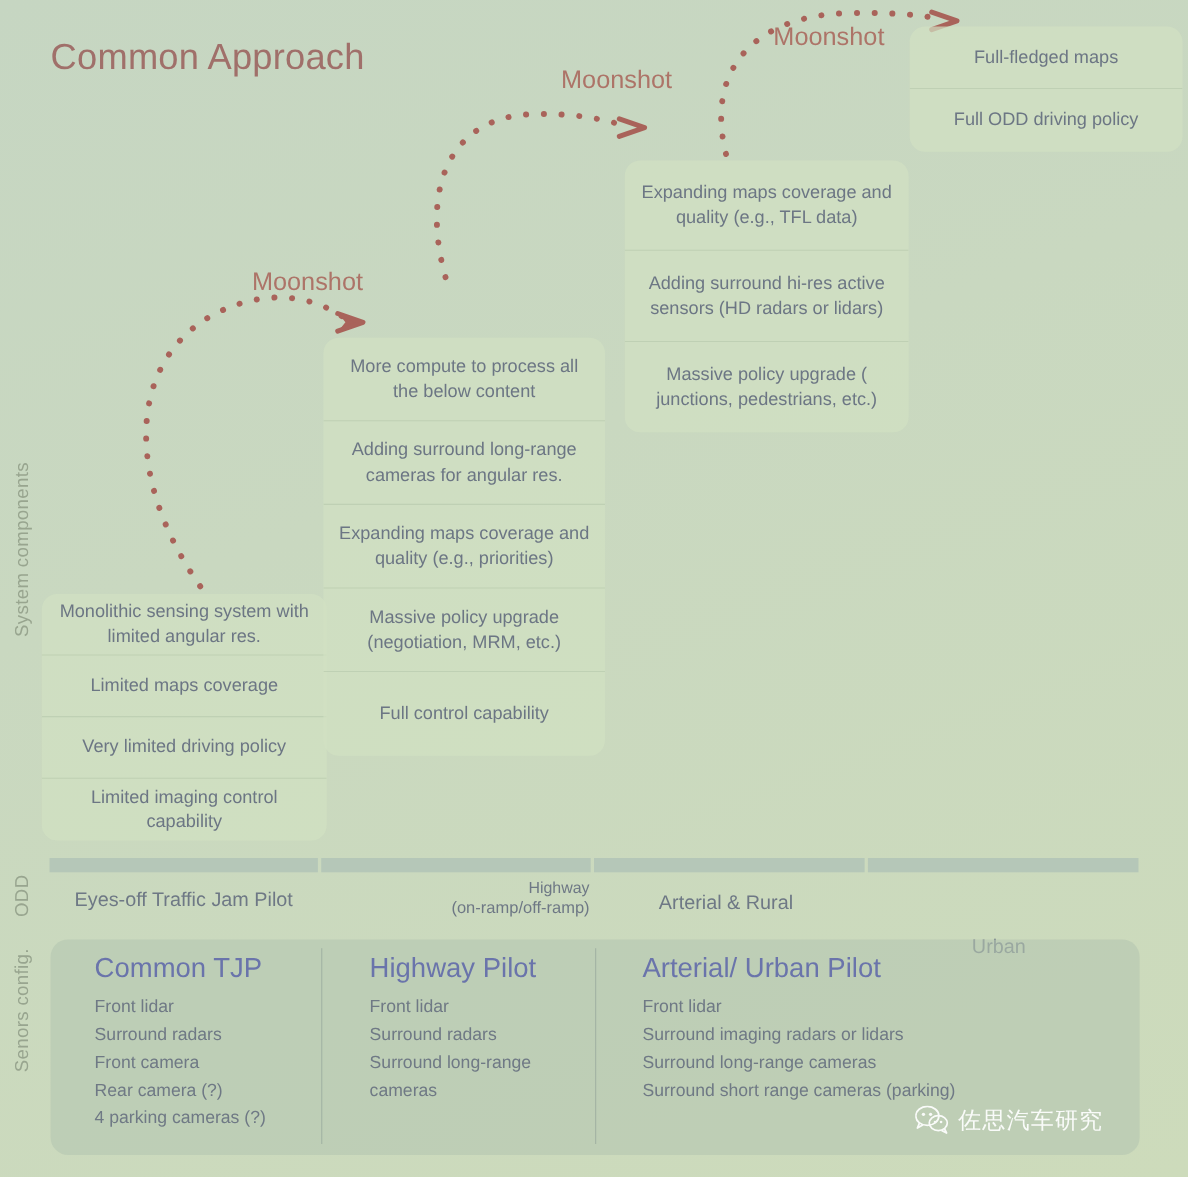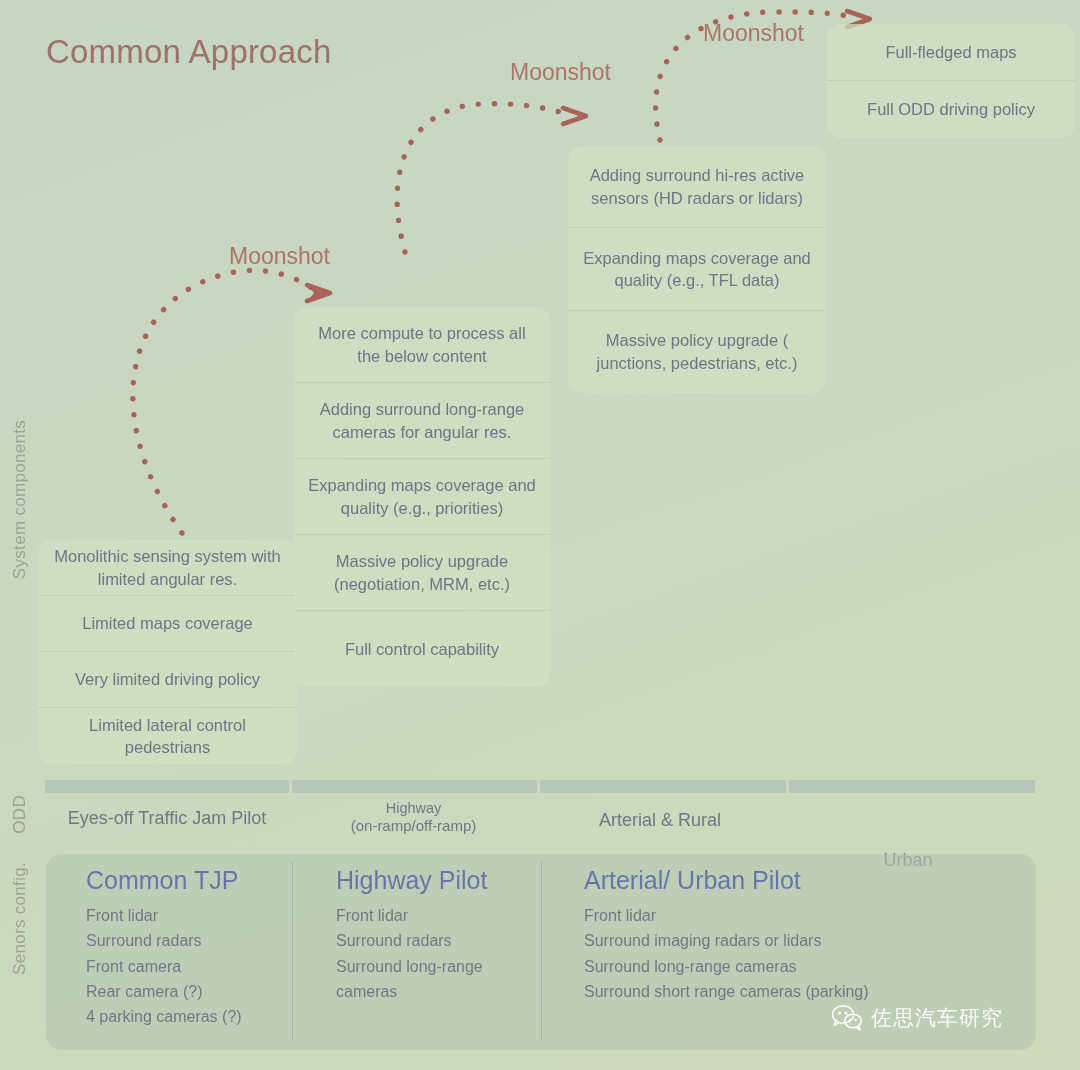--- a/index.html
+++ b/index.html
@@ -208,34 +208,34 @@
   </svg>
 
   <div class="moonshot-label" id="moonshot-1">Moonshot</div>
   <div class="moonshot-label" id="moonshot-2">Moonshot</div>
   <div class="moonshot-label" id="moonshot-3">Moonshot</div>
 
   <div class="card-stack" id="stack-col1">
     <div class="card-cell">Monolithic sensing system with limited angular res.</div>
     <div class="card-cell">Limited maps coverage</div>
     <div class="card-cell">Very limited driving policy</div>
-    <div class="card-cell">Limited lateral control pedestrians</div>
+    <div class="card-cell">Limited imaging control capability</div>
   </div>
 
   <div class="card-stack" id="stack-col2">
     <div class="card-cell">More compute to process all the below content</div>
     <div class="card-cell">Adding surround long-range cameras for angular res.</div>
     <div class="card-cell">Expanding maps coverage and quality (e.g., priorities)</div>
     <div class="card-cell">Massive policy upgrade (negotiation, MRM, etc.)</div>
     <div class="card-cell">Full control capability</div>
   </div>
 
   <div class="card-stack" id="stack-col3">
+    <div class="card-cell">Expanding maps coverage and quality (e.g., TFL data)</div>
     <div class="card-cell">Adding surround hi-res active sensors (HD radars or lidars)</div>
-    <div class="card-cell">Expanding maps coverage and quality (e.g., TFL data)</div>
     <div class="card-cell">Massive policy upgrade ( junctions, pedestrians, etc.)</div>
   </div>
 
   <div class="card-stack" id="stack-col4">
     <div class="card-cell">Full-fledged maps</div>
     <div class="card-cell">Full ODD driving policy</div>
   </div>
 
   <div class="vlabel" id="vlabel-system">System components</div>
   <div class="vlabel" id="vlabel-odd">ODD</div>
@@ -245,21 +245,21 @@
     <div class="odd-seg" style="width:244px"></div>
     <div class="odd-seg" style="width:245px"></div>
     <div class="odd-seg" style="width:246px"></div>
     <div class="odd-seg" style="width:246px"></div>
   </div>
 
   <div id="odd-labels">
     <div class="odd-label" style="left:0px; top:12px; width:244px;">
       <span>Eyes-off Traffic Jam Pilot</span>
     </div>
-    <div class="odd-label small-title" style="left:246px; top:4px; width:245px;">
+    <div class="odd-label small-title" style="left:246px; top:4px; width:245px;text-align:right;">
       <span>Highway</span>
       <span class="sub">(on-ramp/off-ramp)</span>
     </div>
     <div class="odd-label" style="left:492px; top:14px; width:246px;">
       <span>Arterial &amp; Rural</span>
     </div>
     <div class="odd-label" style="left:740px; top:18px; width:246px;margin-top:36px;">
       <span>Urban</span>
     </div>
   </div>

